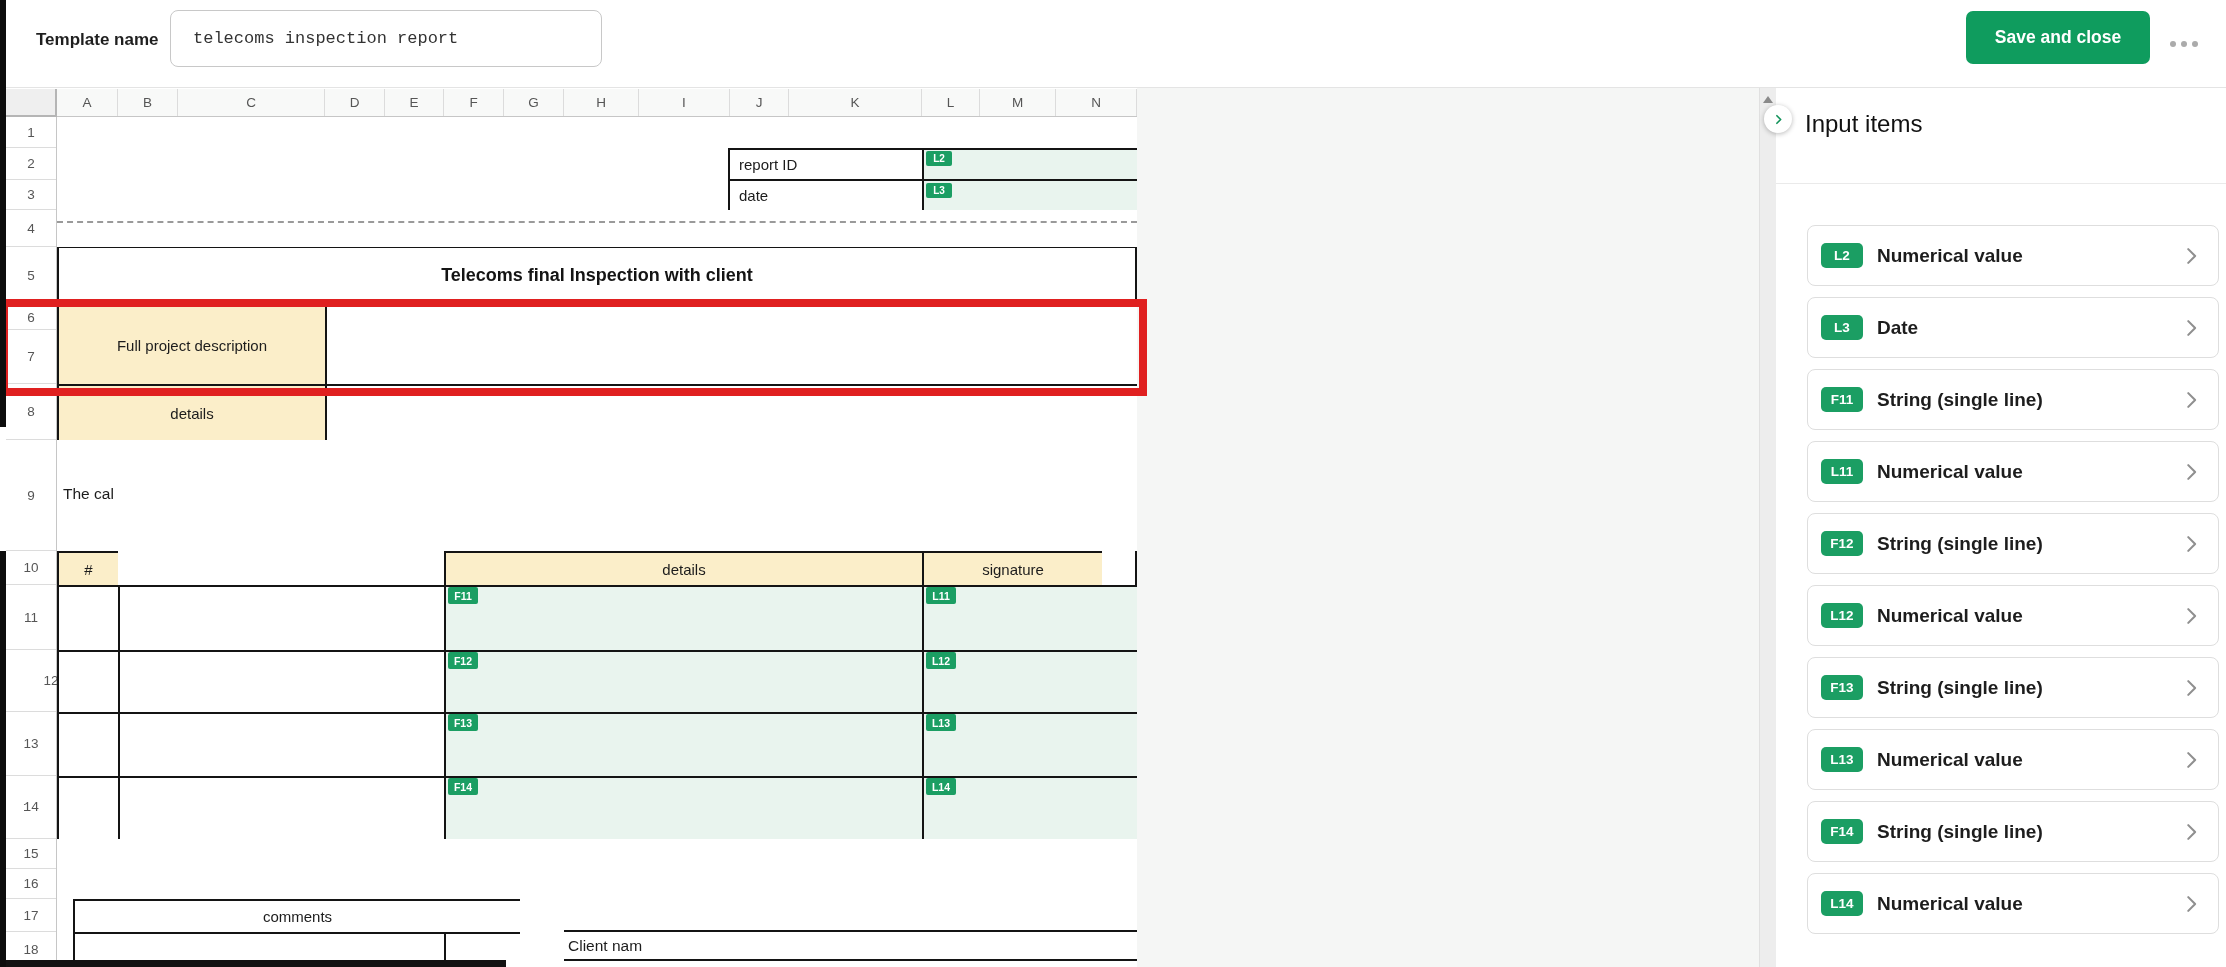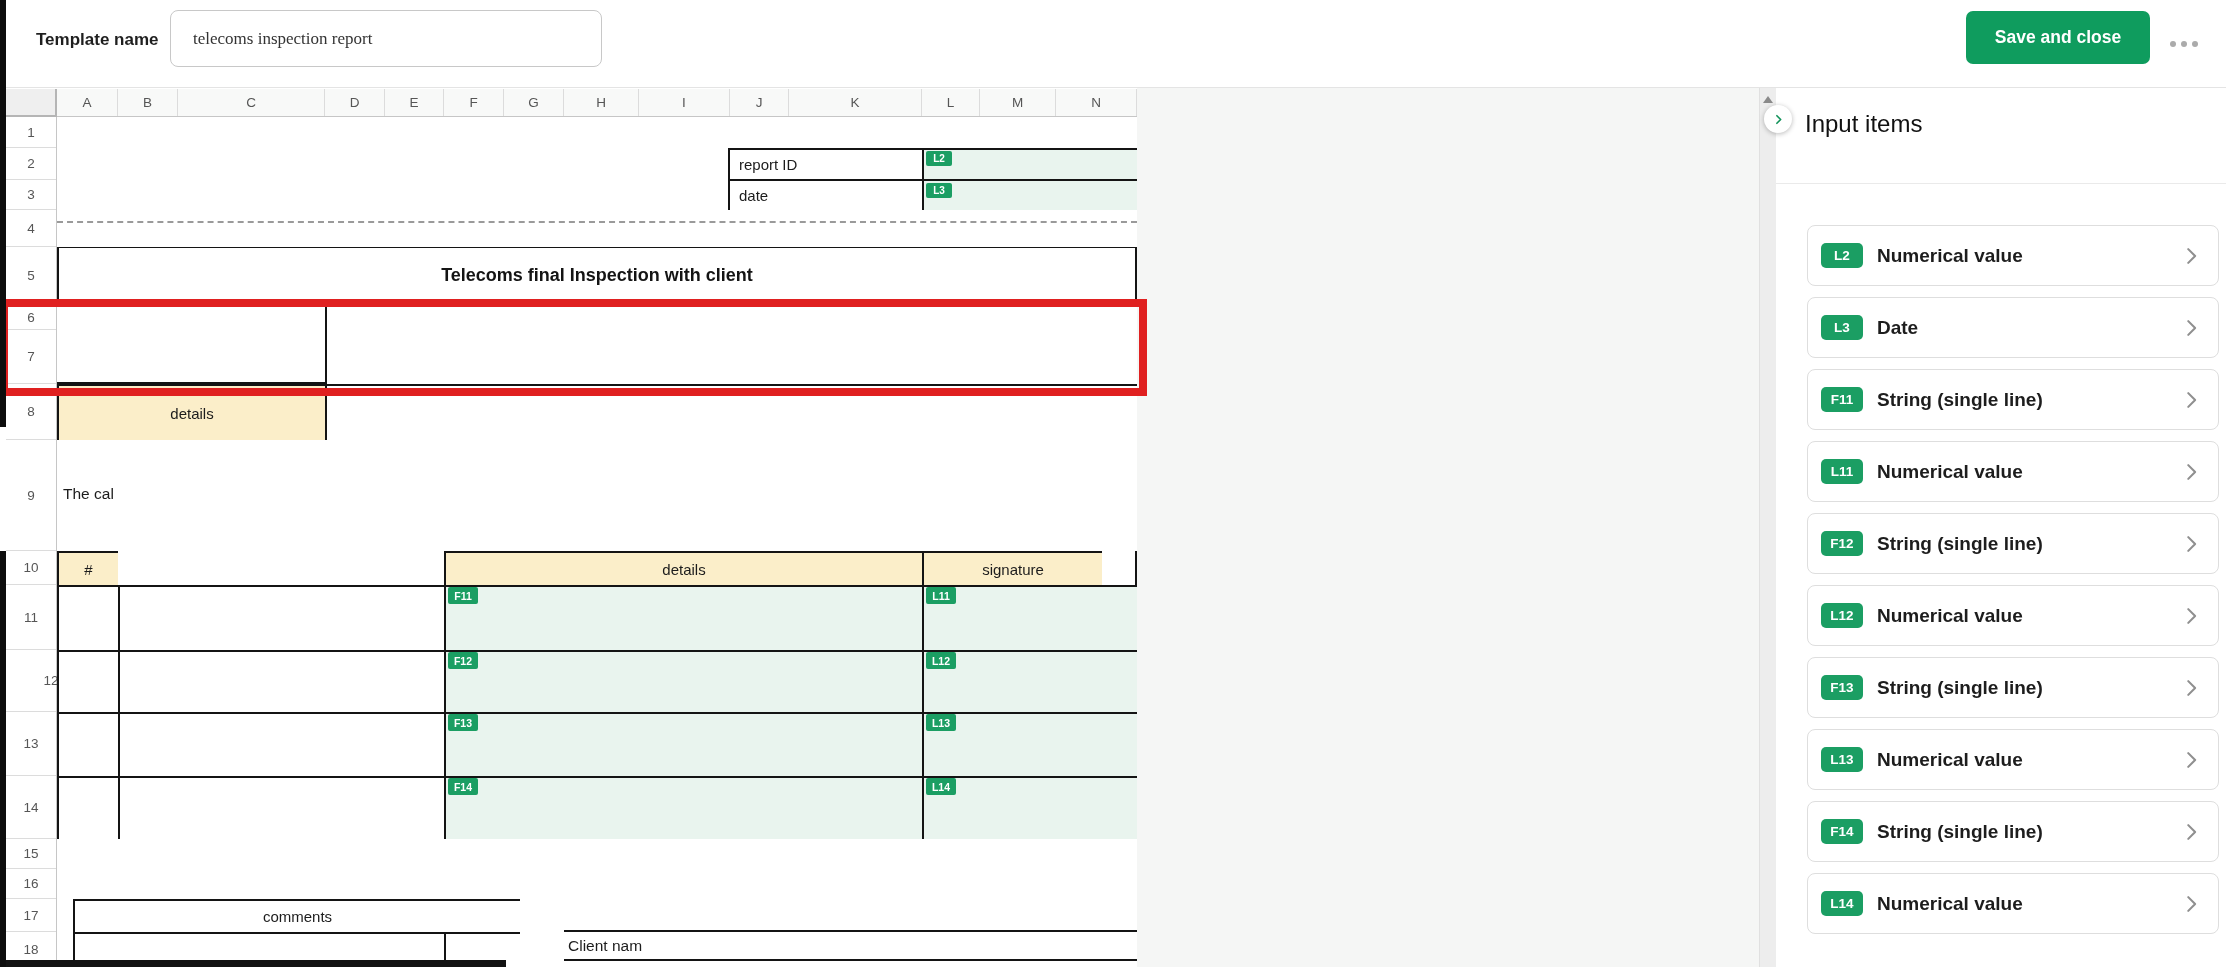--- a/index.html
+++ b/index.html
@@ -6,21 +6,21 @@
   #app{position:relative;width:2226px;height:967px;overflow:hidden;
        font-family:"Liberation Sans",sans-serif;background:#fff;}
   #app *{box-sizing:border-box;}
 
   
   .topbar{position:absolute;left:0;top:0;width:2226px;height:88px;background:#fff;
           border-bottom:1px solid #e4e4e4;z-index:10;}
   .tpl-label{position:absolute;left:36px;top:30px;font-size:17px;font-weight:bold;color:#1f1f1f;}
   .tpl-input{position:absolute;left:170px;top:10px;width:432px;height:57px;border:1px solid #c8c8c8;
              border-radius:8px;font-size:17px;color:#333;padding:0 22px;outline:none;
-             font-family:Liberation Serif, serif;background:#fff;}
+             font-family:Liberation Mono, monospace;background:#fff;}
   .reimport{position:absolute;left:1768px;top:0;height:88px;display:flex;align-items:center;gap:12px;
             color:var(--brand-green,#12935a);font-size:17.5px;font-weight:500;cursor:pointer;}
   .save-btn{position:absolute;left:1966px;top:11px;width:184px;height:53px;background:var(--brand-green,#0f9c5e);
             color:#fff;font-weight:bold;font-size:17.5px;border:none;border-radius:7px;
             display:flex;align-items:center;justify-content:center;cursor:pointer;
             font-family:"Liberation Sans",sans-serif;}
   .more-dots{position:absolute;left:2170px;top:0;height:88px;display:flex;align-items:center;gap:5px;cursor:pointer;}
   .more-dots i{width:6px;height:6px;border-radius:50%;background:#ababab;display:block;}
 
   
@@ -129,40 +129,41 @@
         <div class="rowcell" style="top: 93px; height: 37px;">4</div>
         <div class="rowcell" style="top: 130px; height: 58px;">5</div>
         <div class="rowcell" style="top: 188px; height: 25px;">6</div>
         <div class="rowcell" style="top: 213px; height: 54px;">7</div>
         <div class="rowcell" style="top: 267px; height: 56px;">8</div>
         <div class="rowcell" style="top: 323px; height: 111px;">9</div>
         <div class="rowcell" style="top: 434px; height: 34px;">10</div>
         <div class="rowcell" style="top: 468px; height: 65px;">11</div>
         <div class="rowcell" style="top: 533px; height: 62px; padding-left: 40px;">12</div>
         <div class="rowcell" style="top: 595px; height: 64px;">13</div>
-        <div class="rowcell" style="top: 659px; height: 63px;">14</div>
+        <div class="rowcell" style="top: 659px; height: 63px; font-family: Liberation Mono, monospace;">14</div>
         <div class="rowcell" style="top: 722px; height: 30px;">15</div>
         <div class="rowcell" style="top: 752px; height: 30px;">16</div>
         <div class="rowcell" style="top: 782px; height: 33px;">17</div>
         <div class="rowcell" style="top: 815px; height: 35px;">18</div>
       </div>
 
     <div class="cellbox" style="left:728px;top:60px;width:409px;height:62px;">
       <div class="c left" style="left:0;top:0;width:194px;height:31px;background:#fff;">report ID</div>
       <div class="c green" style="left:194px;top:0;width:215px;height:31px;"></div>
       <div class="c left" style="left:0;top:31px;width:194px;height:31px;background:#fff;">date</div>
       <div class="c green" style="left:194px;top:31px;width:215px;height:31px;"></div>
     </div>
     <div class="gbadge sm" style="left:926px;top:63px;">L2</div>
     <div class="gbadge sm" style="left:926px;top:95px;">L3</div>
 
     <div class="dashline"></div>
     <div class="titlebox">Telecoms final Inspection with client</div>
 
     <div class="cellbox" style="left:57px;top:217px;width:1080px;height:79px;">
+      <div class="c yellow" style="left:0;top:0;width:268px;height:79px;">Full project description</div>
       <div class="c" style="left:268px;top:0;width:812px;height:79px;background:#fff;"></div>
     </div>
 
     <div class="cellbox" style="left:57px;top:296px;width:1080px;height:56px;">
       <div class="c yellow" style="left:0;top:0;width:268px;height:56px;">details</div>
       <div class="c" style="left:268px;top:0;width:812px;height:56px;background:#fff;"></div>
     </div>
 
     <div class="redsel"></div>
 

